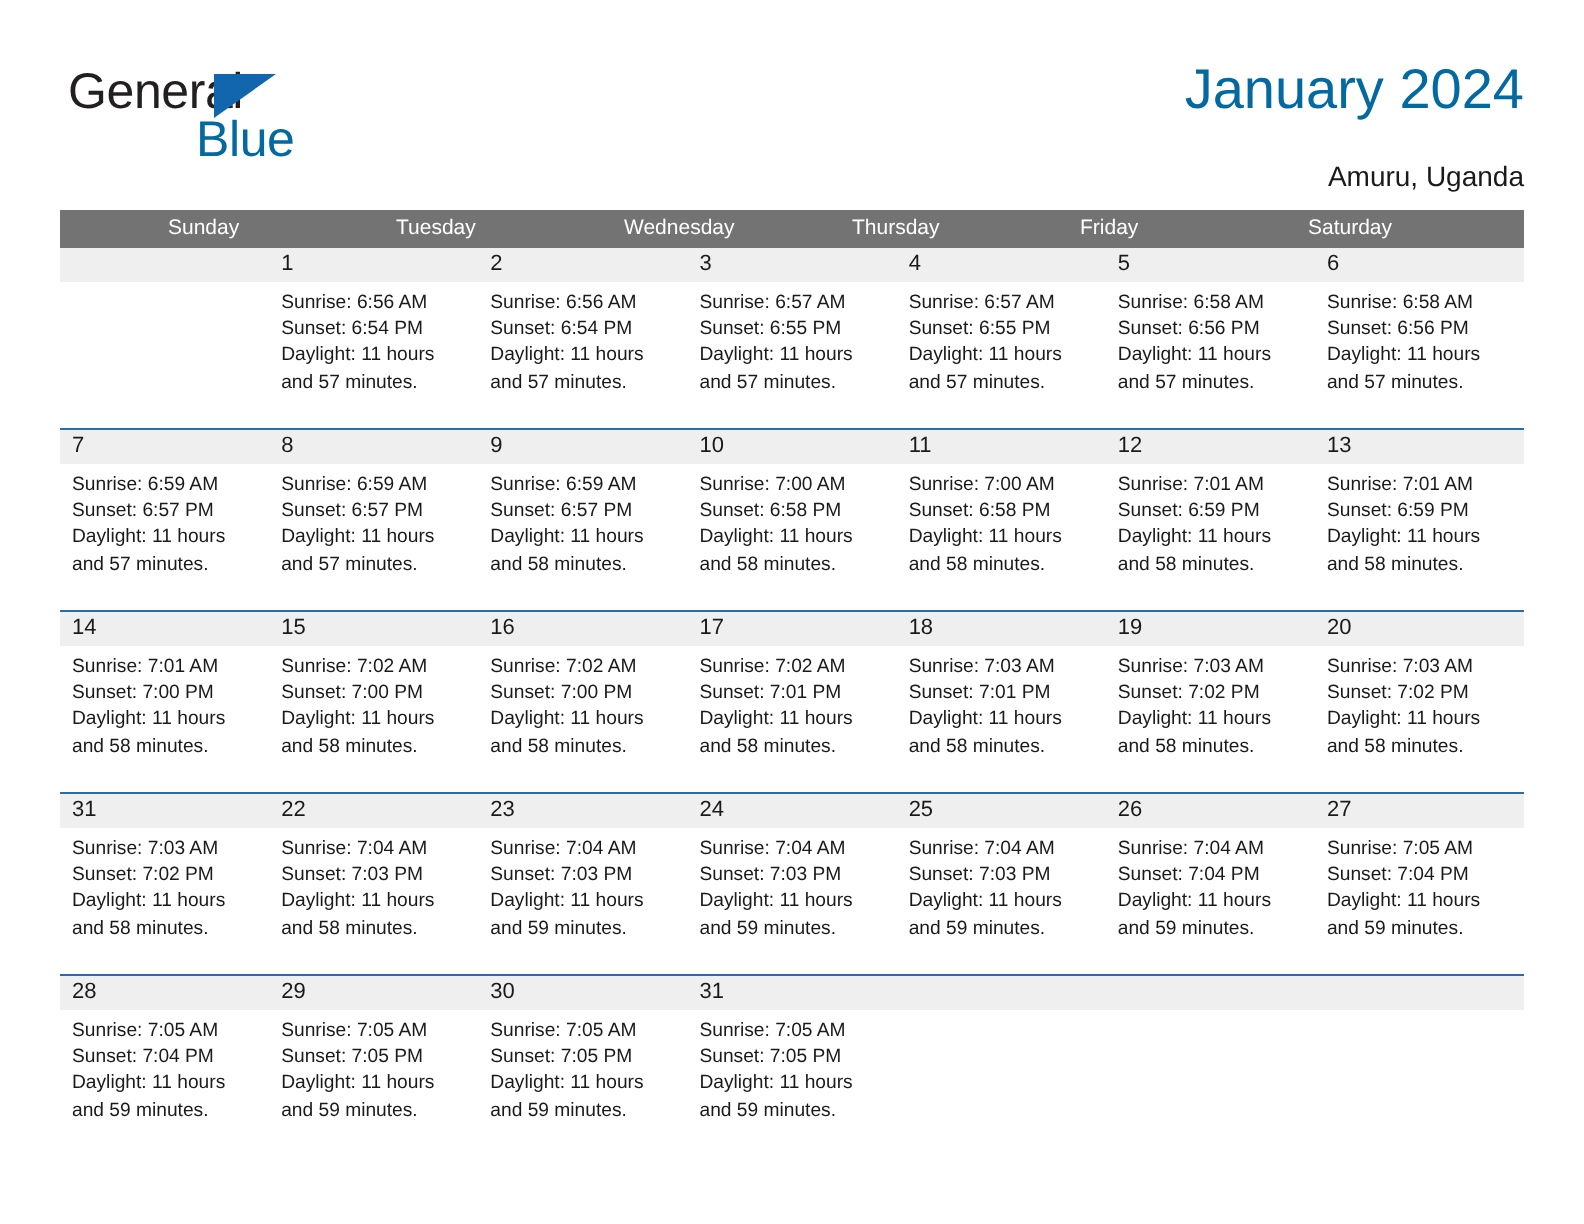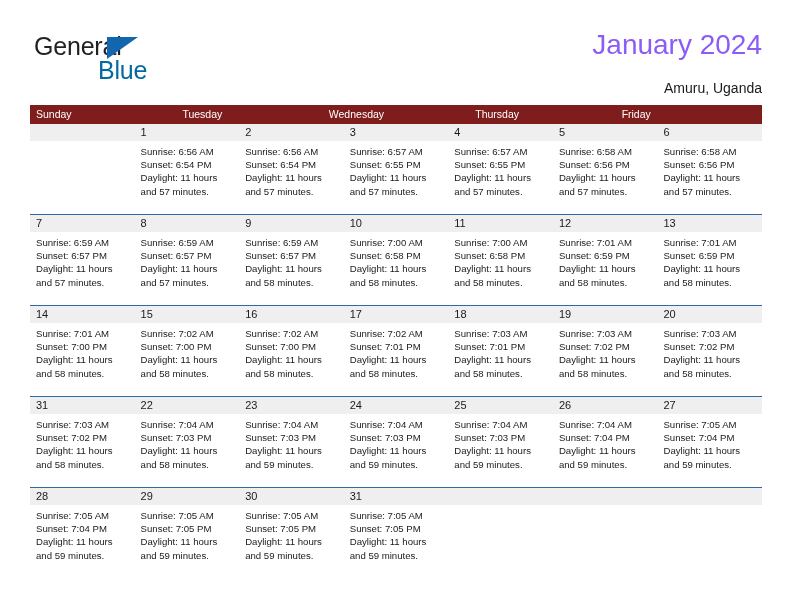--- a/index.html
+++ b/index.html
@@ -66,43 +66,44 @@
   }
 
   .title-block {
     position: absolute;
     right: 0px;
     top: 0px;
     text-align: right;
   }
   .cal-title {
     font-size: 28px;
-    color: #8b5cf6;
+    color: #0369a1;
     line-height: 34px;
     white-space: nowrap;
   }
   .cal-subtitle {
     font-size: 14px;
     color: #1a1a1a;
     line-height: 20px;
     margin-top: 16px;
     white-space: nowrap;
   }
 
   
   .calendar {
     position: absolute;
     left: 30px;
     top: 105px;
     width: 732px;
   }
   .weekday-row {
     display: flex;
-    background: #7f1d1d;
+    background: #737373;
     height: 19px;
+    padding-left: 48px;
   }
   .weekday {
     flex: 1 1 0;
     min-width: 0;
     color: #ffffff;
     font-size: 10.5px;
     line-height: 19px;
     padding-left: 6px;
     box-sizing: border-box;
     white-space: nowrap;
@@ -170,20 +171,21 @@
 
   </div>
 
   <div class="calendar">
     <div class="weekday-row">
       <div class="weekday">Sunday</div>
       <div class="weekday">Tuesday</div>
       <div class="weekday">Wednesday</div>
       <div class="weekday">Thursday</div>
       <div class="weekday">Friday</div>
+      <div class="weekday">Saturday</div>
     </div>
 
     <div id="weeks-container">
         <div class="week-row">
           <div class="day-cell empty">
             <div class="day-num"></div>
           </div>
           <div class="day-cell">
             <div class="day-num">1</div>
             <div class="day-body">

